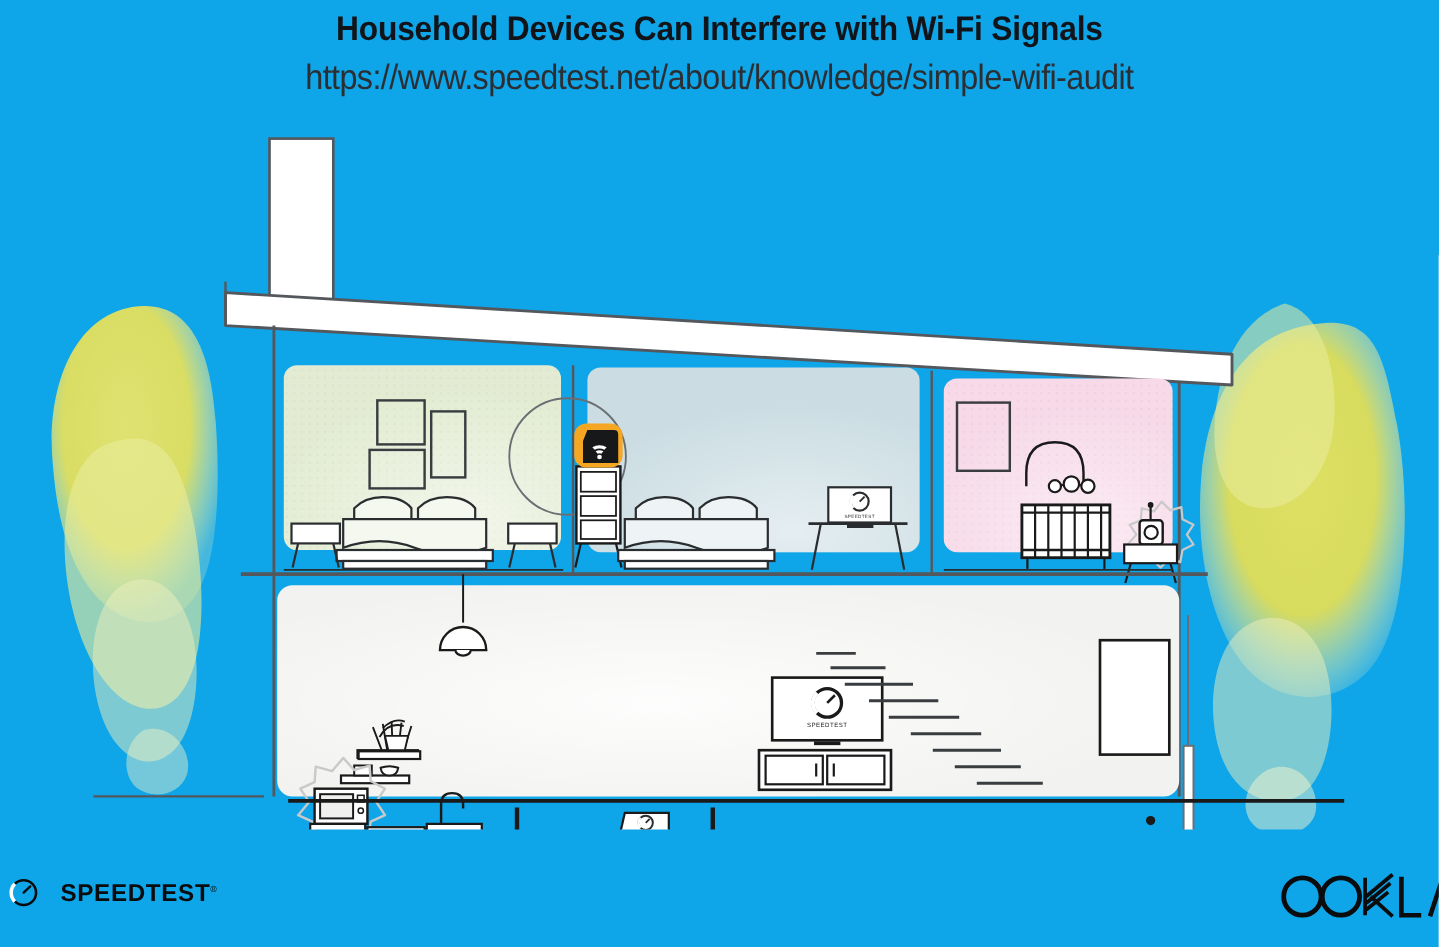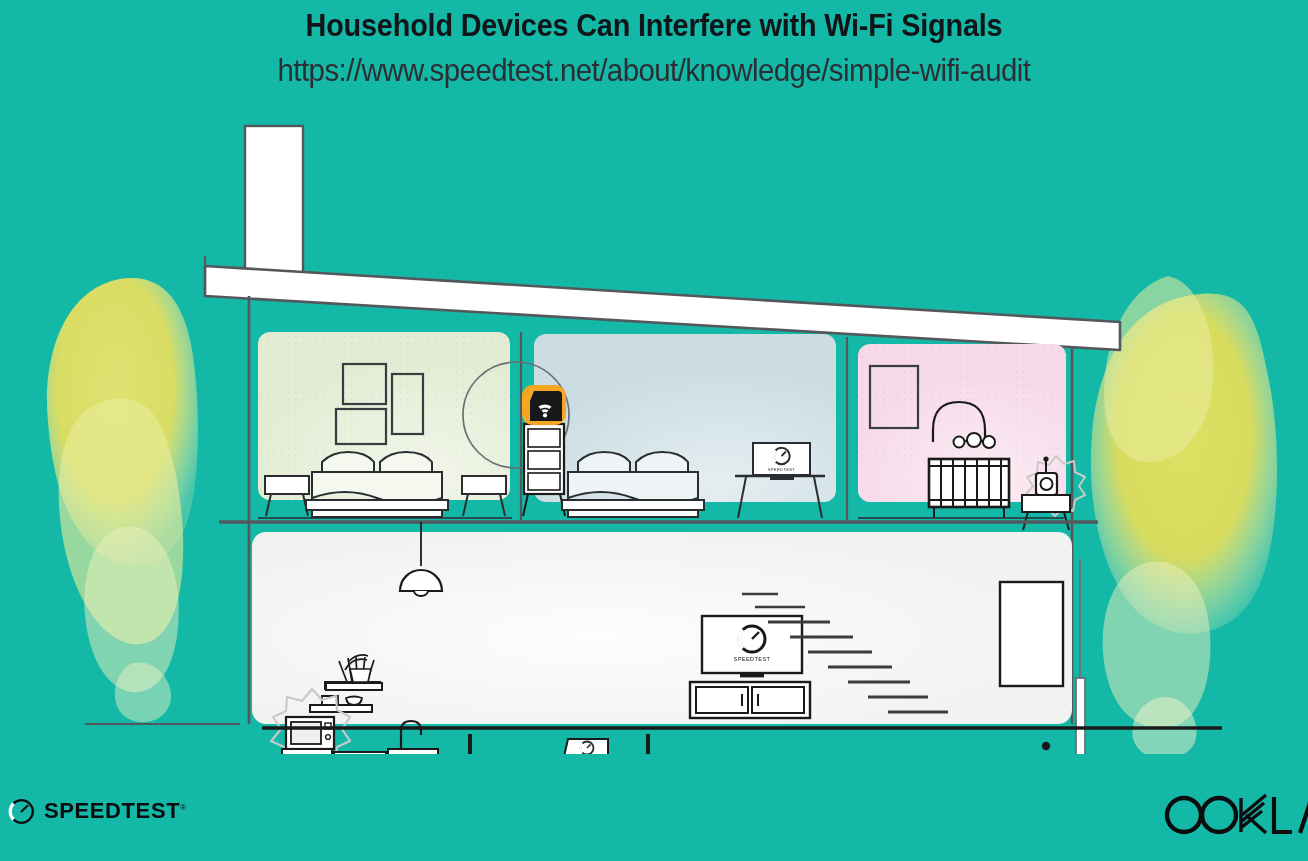--- a/index.html
+++ b/index.html
@@ -1,35 +1,35 @@
 <!DOCTYPE html>
 <html><head>
 <meta charset="utf-8">
 <style>
   html,body{margin:0;padding:0;background:#ffffff;}
   body{width:1308px;height:861px;font-family:"Liberation Sans",sans-serif;overflow:hidden;position:relative;}
-  #stage{position:relative;width:1308px;height:861px;background:#14b8a6;}
+  #stage{position:relative;width:1308px;height:861px;background:#0ea5e9;}
 
   .title{
     position:absolute;left:0;top:8px;width:1308px;text-align:center;
     font-family:"Liberation Sans",sans-serif;
     font-weight:bold;font-size:31px;color:#111418;letter-spacing:-0.2px;
     transform:scaleX(0.93);transform-origin:center top;
   }
   .subtitle{
     position:absolute;left:0;top:52px;width:1308px;text-align:center;
     font-family:"Liberation Sans",sans-serif;
     font-weight:normal;font-size:32px;color:#2b2f33;letter-spacing:-0.6px;
     transform:scaleX(0.92);transform-origin:center top;
   }
 
   .scene{position:absolute;left:0;top:104px;width:1308px;height:650px;}
 
   
-  .footer-left{position:absolute;left:8px;top:798px;display:flex;gap:9px;}
+  .footer-left{position:absolute;left:8px;top:798px;display:flex;align-items:center;gap:20px;}
   .brand-word{
     font-family:"Liberation Sans",sans-serif;font-weight:bold;font-size:22px;
     letter-spacing:0.6px;color:#0b0c0e;position:relative;
   }
   .brand-word sup{font-size:8px;vertical-align:super;font-weight:normal;}
   .footer-right{position:absolute;right:-14px;top:792px;}
 </style>
 </head>
 <body>
 

